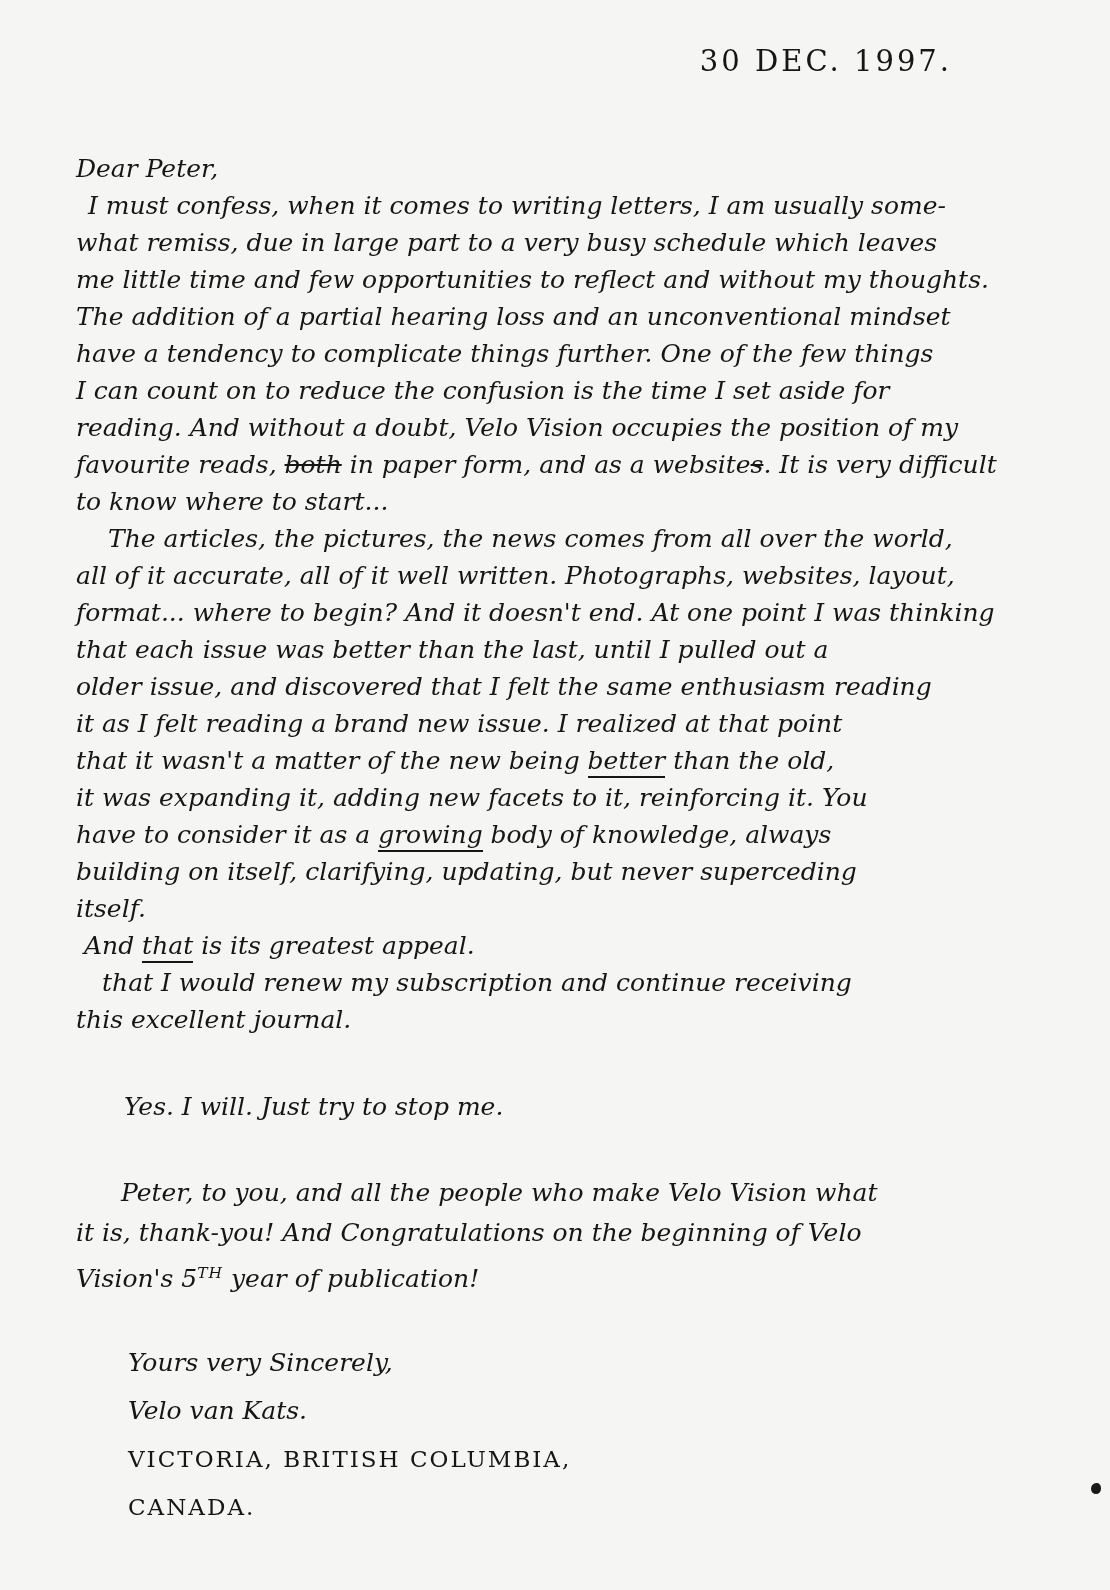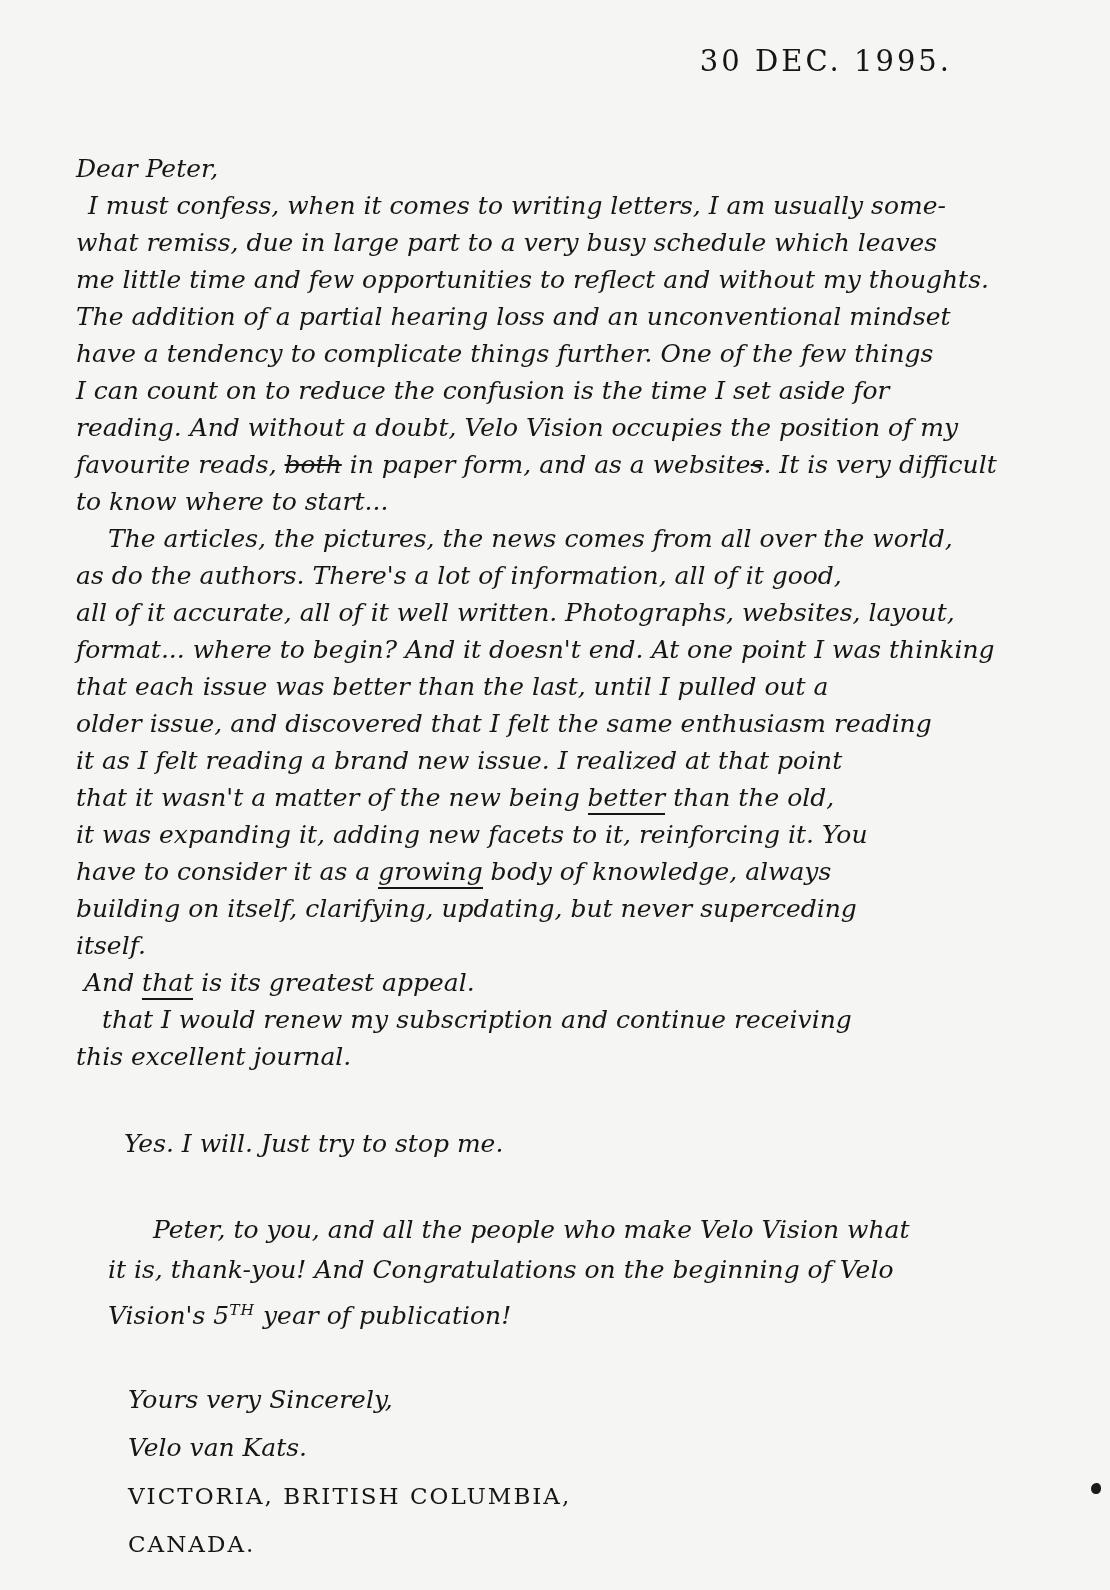--- a/index.html
+++ b/index.html
@@ -57,21 +57,20 @@
   .block-para-articles .line:first-child  { text-indent: 32px; }
   .block-para-appeal .line:first-child    { text-indent: 8px; }
   .block-para-enclosed .line:first-child  { text-indent: 26px; }
   .block-para-yes {
     margin-top: 50px;
     margin-left: 48px;
   }
   .block-para-thanks {
     margin-top: 48px;
     line-height: 40px;
-    margin-left: 32px;
   }
   .block-para-thanks .line:first-child { text-indent: 45px; }
   .block-signature {
     margin-top: 40px;
     margin-left: 52px;
     line-height: 48px;
   }
   .block-signature .line:nth-child(3),
   .block-signature .line:nth-child(4) {
     font-size: 23px;
@@ -85,40 +84,39 @@
     width: 10px;
     height: 11px;
     background: #1a1a1a;
     border-radius: 55% 45% 50% 50%;
   }
 </style>
 </head>
 <body>
 
 <div class="page">
-  <div class="date">30 DEC. 1995.</div>
+  <div class="date">30 DEC. 1997.</div>
 
   <div class="body">
       <div class="block block-salutation">
         <div class="line"><span>Dear Peter,</span></div>
       </div>
       <div class="block block-para-opening">
         <div class="line"><span>I must confess, when it comes to writing letters, I am usually some-</span></div>
         <div class="line"><span>what remiss, due in large part to a very busy schedule which leaves</span></div>
         <div class="line"><span>me little time and few opportunities to reflect and without my thoughts.</span></div>
         <div class="line"><span>The addition of a partial hearing loss and an unconventional mindset</span></div>
         <div class="line"><span>have a tendency to complicate things further. One of the few things</span></div>
         <div class="line"><span>I can count on to reduce the confusion is the time I set aside for</span></div>
         <div class="line"><span>reading. And without a doubt, Velo Vision occupies the position of my</span></div>
         <div class="line"><span>favourite reads, </span><span class="seg-strike">both</span><span> in paper form, and as a website</span><span class="seg-strike">s</span><span>. It is very difficult</span></div>
         <div class="line"><span>to know where to start...</span></div>
       </div>
       <div class="block block-para-articles">
         <div class="line"><span>The articles, the pictures, the news comes from all over the world,</span></div>
-        <div class="line"><span>as do the authors. There's a lot of information, all of it good,</span></div>
         <div class="line"><span>all of it accurate, all of it well written. Photographs, websites, layout,</span></div>
         <div class="line"><span>format... where to begin? And it doesn't end. At one point I was thinking</span></div>
         <div class="line"><span>that each issue was better than the last, until I pulled out a</span></div>
         <div class="line"><span>older issue, and discovered that I felt the same enthusiasm reading</span></div>
         <div class="line"><span>it as I felt reading a brand new issue. I realized at that point</span></div>
         <div class="line"><span>that it wasn't a matter of the new being </span><span class="seg-underline">better</span><span> than the old,</span></div>
         <div class="line"><span>it was expanding it, adding new facets to it, reinforcing it. You</span></div>
         <div class="line"><span>have to consider it as a </span><span class="seg-underline">growing</span><span> body of knowledge, always</span></div>
         <div class="line"><span>building on itself, clarifying, updating, but never superceding</span></div>
         <div class="line"><span>itself.</span></div>

